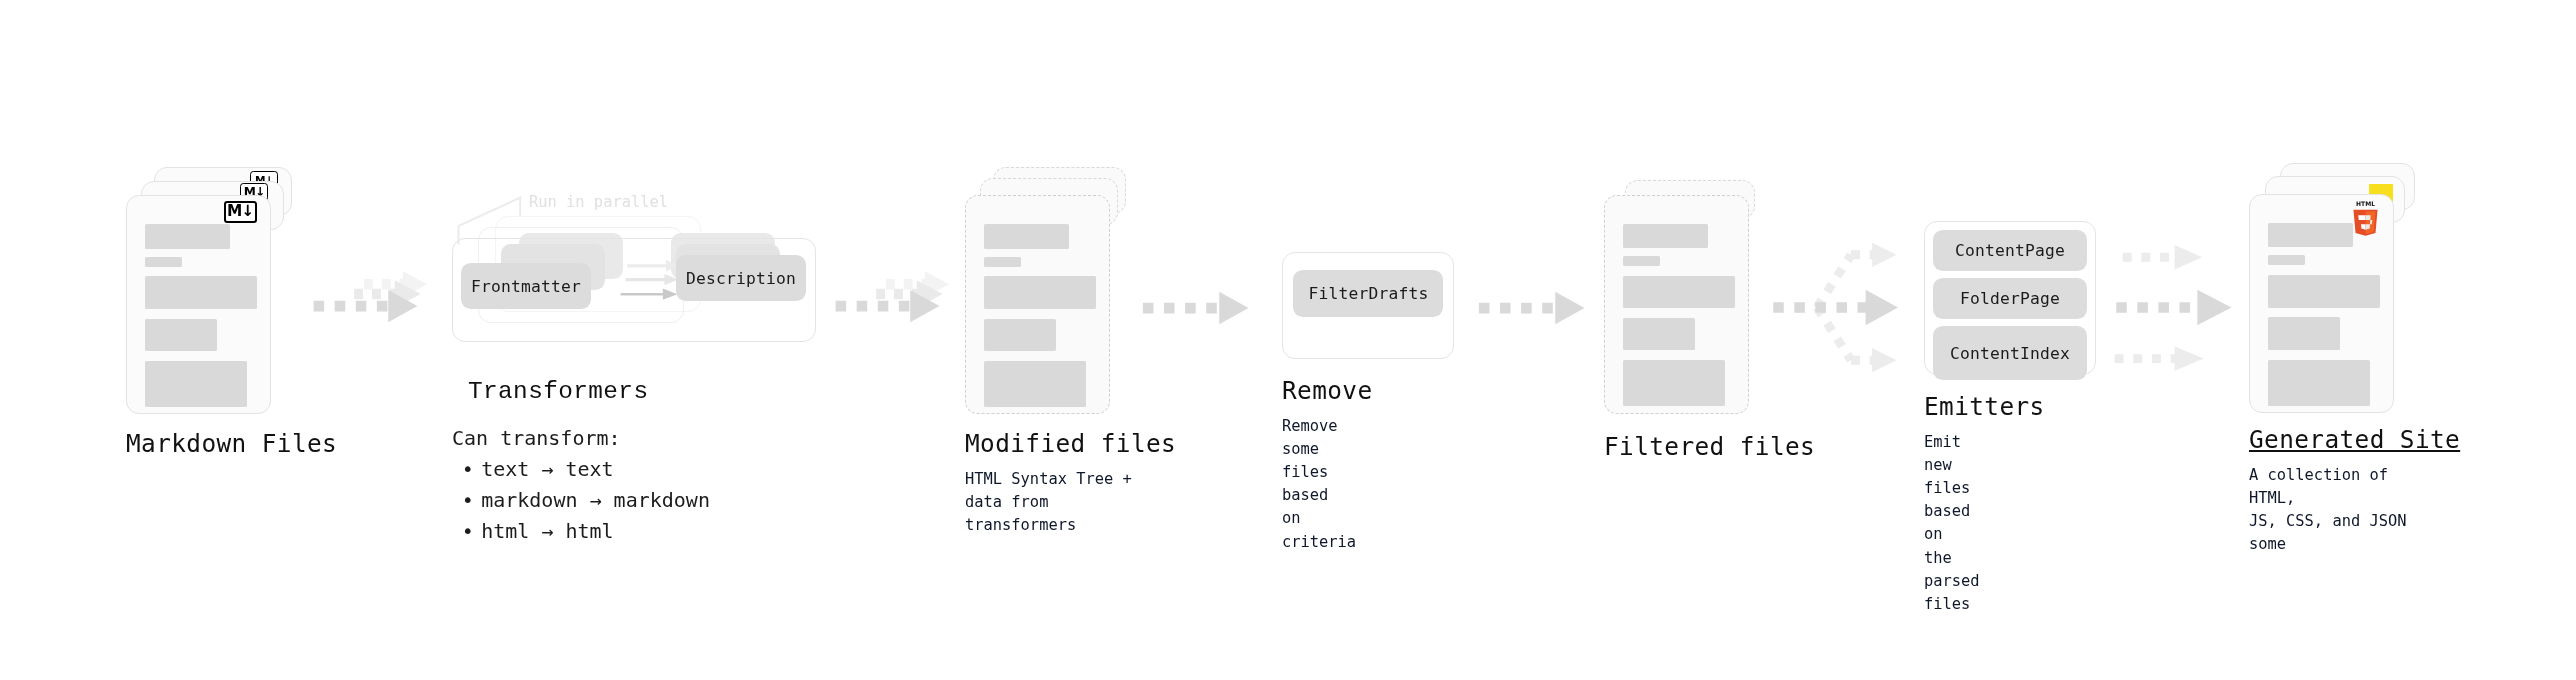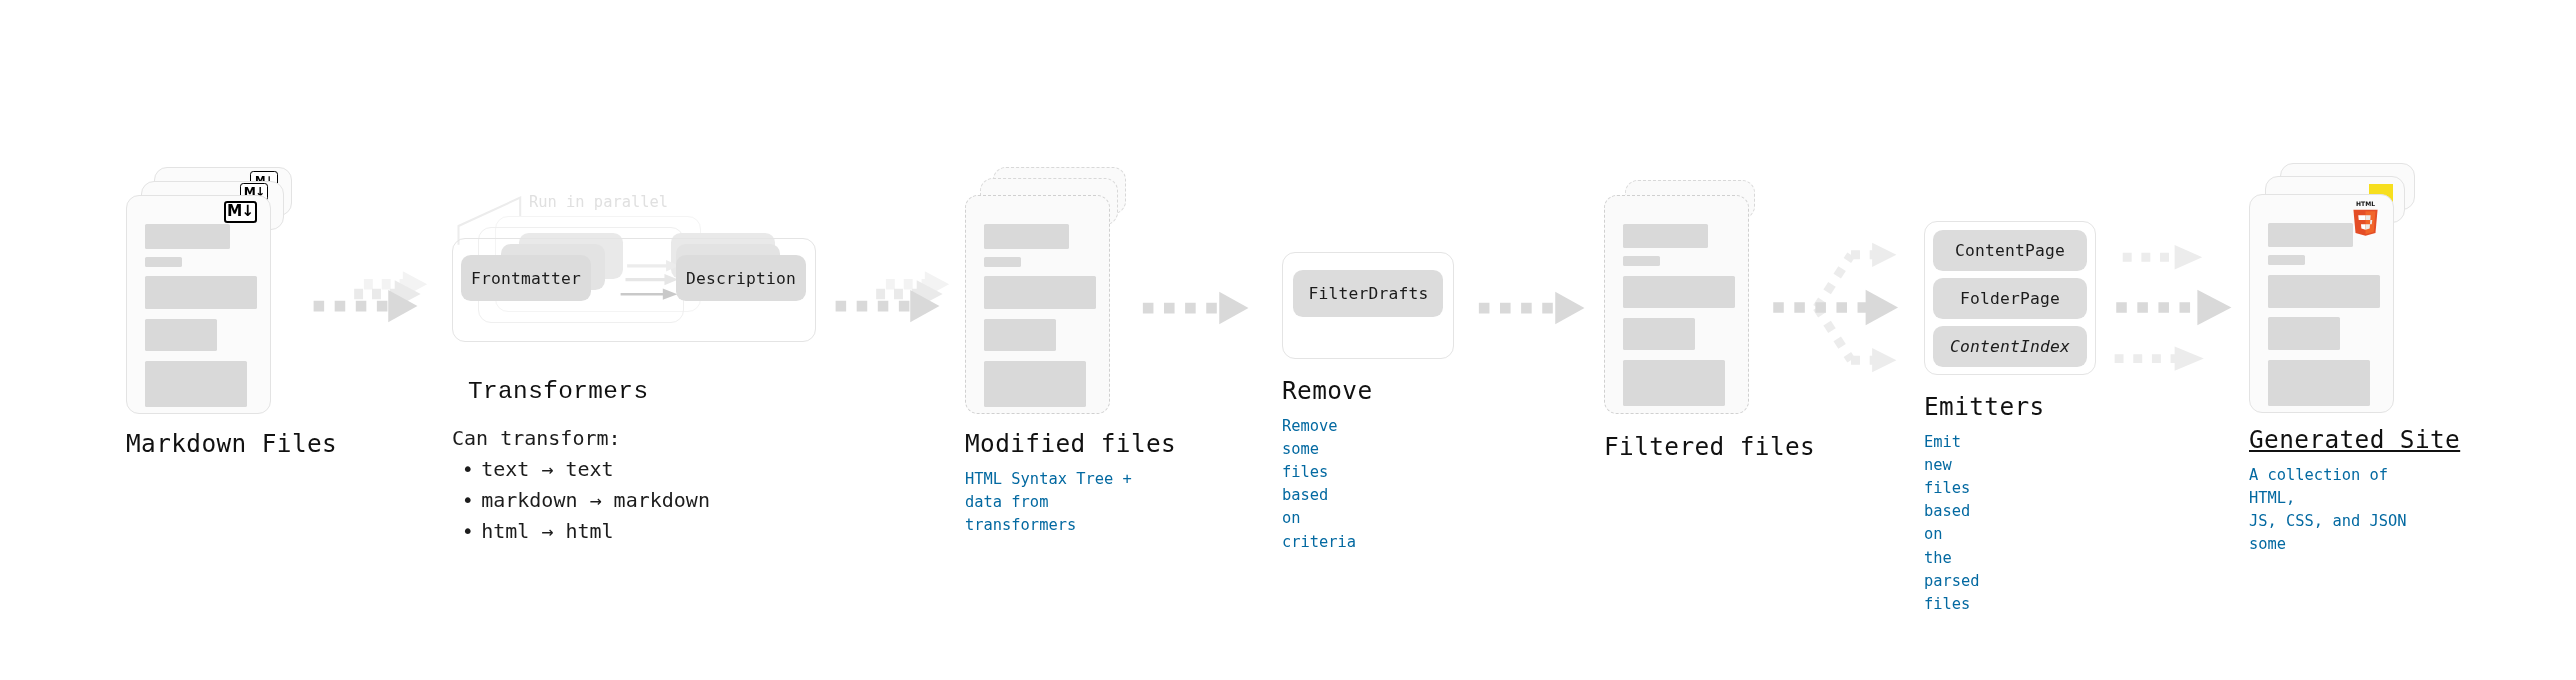--- a/index.html
+++ b/index.html
@@ -130,21 +130,21 @@
     position: absolute;
     font-size: 24.4px;
     color: #111111;
     letter-spacing: 0.4px;
     white-space: nowrap;
   }
   .caption {
     position: absolute;
     font-size: 15.4px;
     line-height: 1.5;
-    color: #0369a1;
+    color: #0f172a;
     white-space: pre-line;
   }
   .bullets {
     position: absolute;
     font-size: 20px;
     line-height: 1.55;
     color: #1c1c1c;
   }
   .bullets .lead { display: block; }
   .bullets ul { list-style: none; padding-left: 9.8px; }
@@ -223,21 +223,21 @@
       <g fill="none">
         <line x1="10" y1="12" x2="60" y2="12" stroke="#ececec" stroke-width="4"></line>
         <polygon points="58,5 74,12 58,19" fill="#ececec"></polygon>
         <line x1="8" y1="29" x2="58" y2="29" stroke="#e6e6e6" stroke-width="4"></line>
         <polygon points="56,22 73,29 56,36" fill="#e6e6e6"></polygon>
         <line x1="2" y1="47" x2="56" y2="47" stroke="#c9c9c9" stroke-width="3"></line>
         <polygon points="54,40 72,47 54,54" fill="#c9c9c9"></polygon>
       </g>
     </svg>
 
-    <div class="pill" style="left:9px; top:64px; width:130px; height:46px;">Frontmatter</div>
+    <div class="pill" style="left:9px; top:72px; width:130px; height:46px;">Frontmatter</div>
     <div class="pill" style="left:224px; top:64px; width:130px; height:46px;">Description</div>
 
     <div class="title" style="left:16px; top:187px;font-family:Liberation Mono, monospace;">Transformers</div>
 
     <div class="bullets" style="left:0px; top:232px;">
       <span class="lead">Can transform:</span>
       <ul>
         <li>text → text</li>
         <li>markdown → markdown</li>
         <li>html → html</li>
@@ -338,21 +338,21 @@
       <line x1="4" y1="100" x2="122" y2="100" stroke="#d9d9d9" stroke-width="13" stroke-dasharray="13 13"></line>
       <polygon points="118,78 158,100 118,122" fill="#d9d9d9"></polygon>
     </svg>
   </div>
 
   <div class="node" style="left:1924px; top:221px;">
     <div class="groupbox" style="left:0px; top:0px; width:172px; height:154px;"></div>
 
     <div class="pill" style="left:9px; top:9px; width:154px; height:41px;">ContentPage</div>
     <div class="pill" style="left:9px; top:57px; width:154px; height:41px;">FolderPage</div>
-    <div class="pill" style="left:9px; top:105px; width:154px; height:41px;font-style:italic;">ContentIndex</div>
+    <div class="pill" style="left:9px; top:105px; width:154px; height:54px;">ContentIndex</div>
 
     <div class="title" style="left:0px; top:171px;">Emitters</div>
     <div class="caption" style="left:0px; top:210px;">Emit new files based on
 the parsed files</div>
   </div>
 
   <div class="arrow" style="left:2113px; top:226px; width:146px; height:163px;">
     <svg width="146" height="163" viewBox="0 0 180 200">
 
       <line x1="12" y1="38" x2="80" y2="38" stroke="#ececec" stroke-width="11" stroke-dasharray="11 12"></line>

